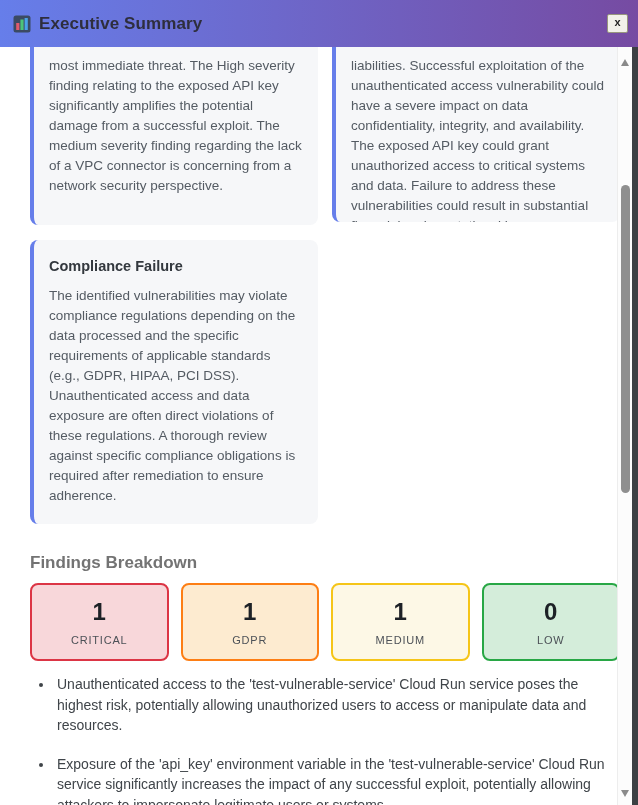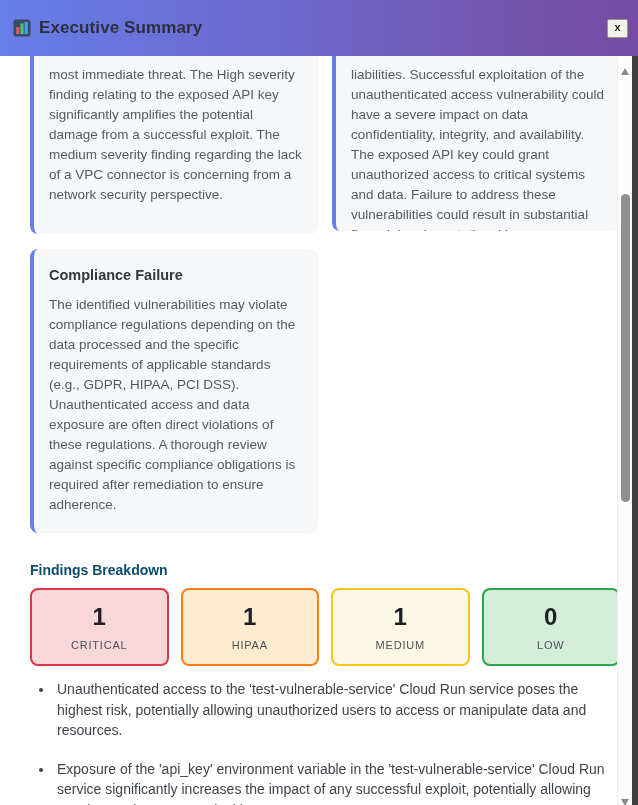--- a/index.html
+++ b/index.html
@@ -8,21 +8,21 @@
 
   .screen {
     position: relative;
     width: 638px; height: 805px;
     background: #ffffff;
     overflow: hidden;
   }
 
   
   .modal-header {
-    height: 56px;
+    height: 47px;
     display: flex; align-items: center;
     padding: 0 10px 0 13px;
     background: linear-gradient(90deg, #667eea, #764ba2); 
     gap: 36px;
   }
   .title-wrap { display: flex; align-items: center; gap: 8px; flex: 1; }
   .chart-icon { width: 18px; height: 18px; display: block; }
   .modal-title {
     font-size: 17px; font-weight: 700;
     color: #2e2e3d;
@@ -80,21 +80,21 @@
   .card-a { height: 178px; }
   .card-b { height: 175px; }
   .card h3 {
     font-size: 14.5px; font-weight: 700; color: #33383e;
     margin-bottom: 10px;
   }
   .compliance-card { margin-top: 15px; }
 
   
   .section-heading {
-    font-size: 14px; font-weight: 700; color: #0c4a6e;
+    font-size: 17px; font-weight: 700; color: #737373;
   }
   .findings-heading { margin-top: 29px; }
   .stats-row {
     margin-top: 10px;
     display: grid;
     grid-template-columns: repeat(4, 1fr);
     gap: 12px;
   }
   .stat {
     height: 78px;
@@ -200,21 +200,21 @@
 
         <h2 class="section-heading findings-heading">Findings Breakdown</h2>
 
         <div class="stats-row">
           <div class="stat" style="background: rgb(248, 215, 218); border-color: rgb(220, 53, 69);">
             <div class="num">1</div>
             <div class="lbl">CRITICAL</div>
           </div>
           <div class="stat" style="background: rgb(253, 235, 208); border-color: rgb(253, 126, 20);">
             <div class="num">1</div>
-            <div class="lbl">HIPAA</div>
+            <div class="lbl">GDPR</div>
           </div>
           <div class="stat" style="background: rgb(253, 248, 230); border-color: rgb(245, 197, 24);">
             <div class="num">1</div>
             <div class="lbl">MEDIUM</div>
           </div>
           <div class="stat" style="background: rgb(212, 237, 218); border-color: rgb(40, 167, 69);">
             <div class="num">0</div>
             <div class="lbl">LOW</div>
           </div>
         </div>

